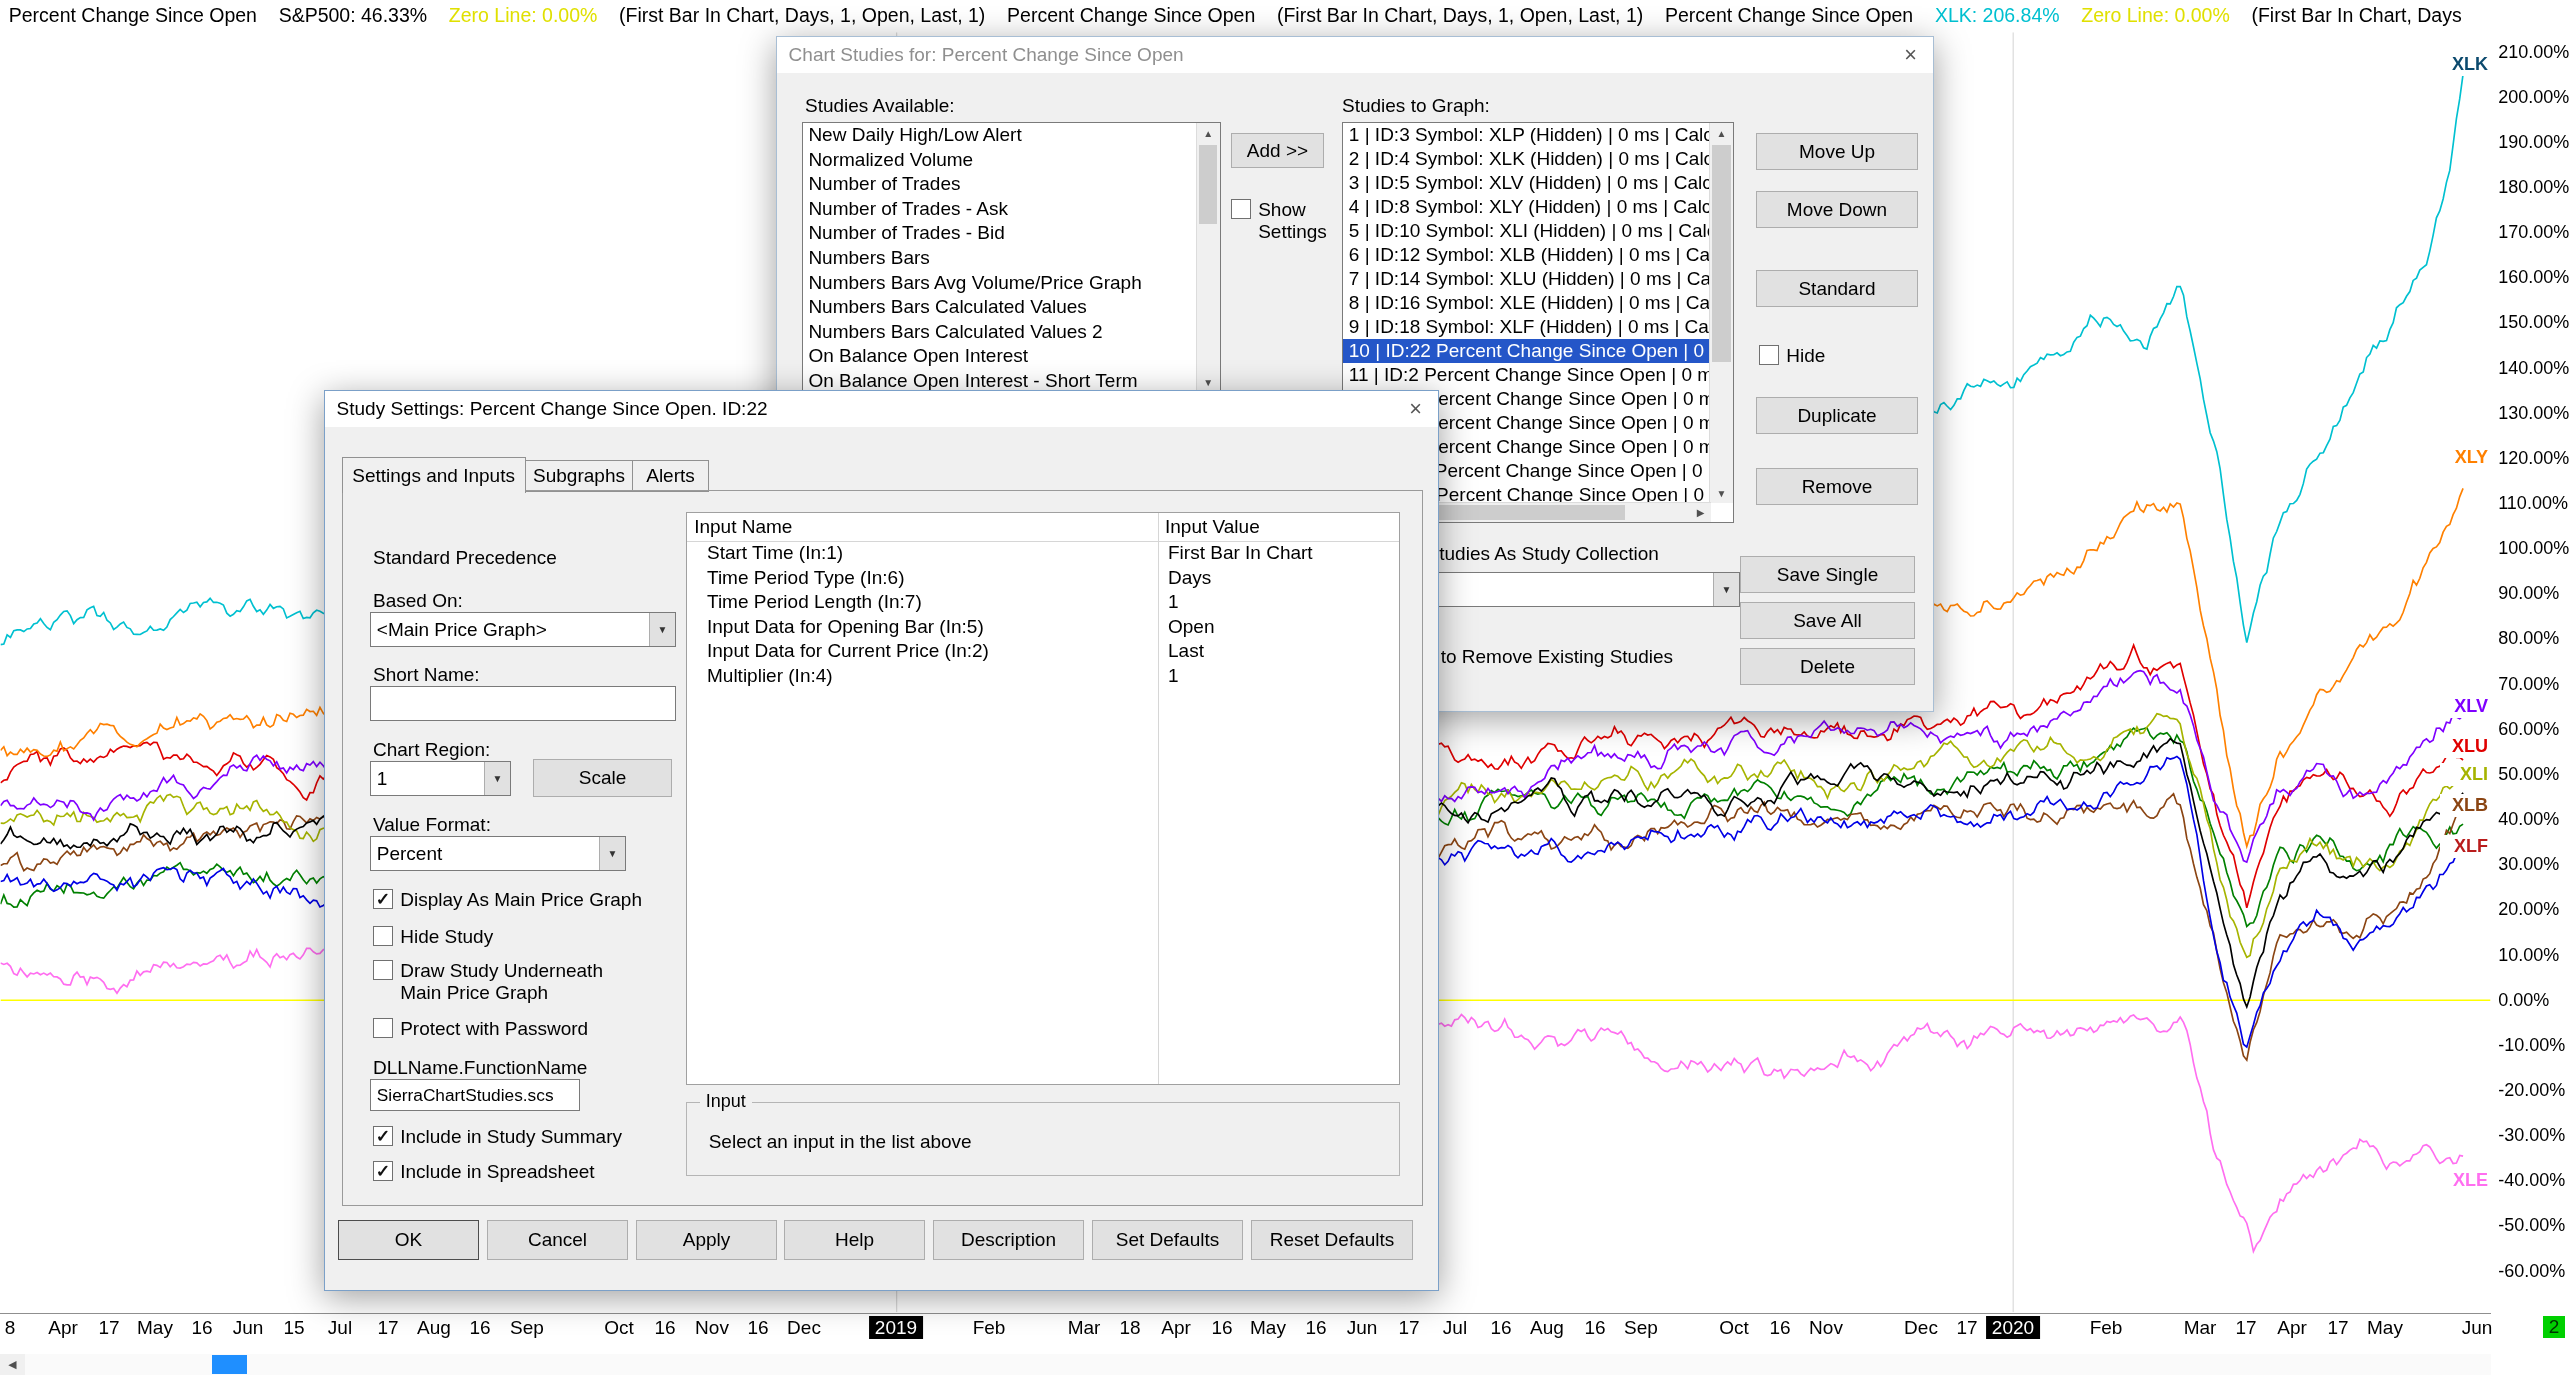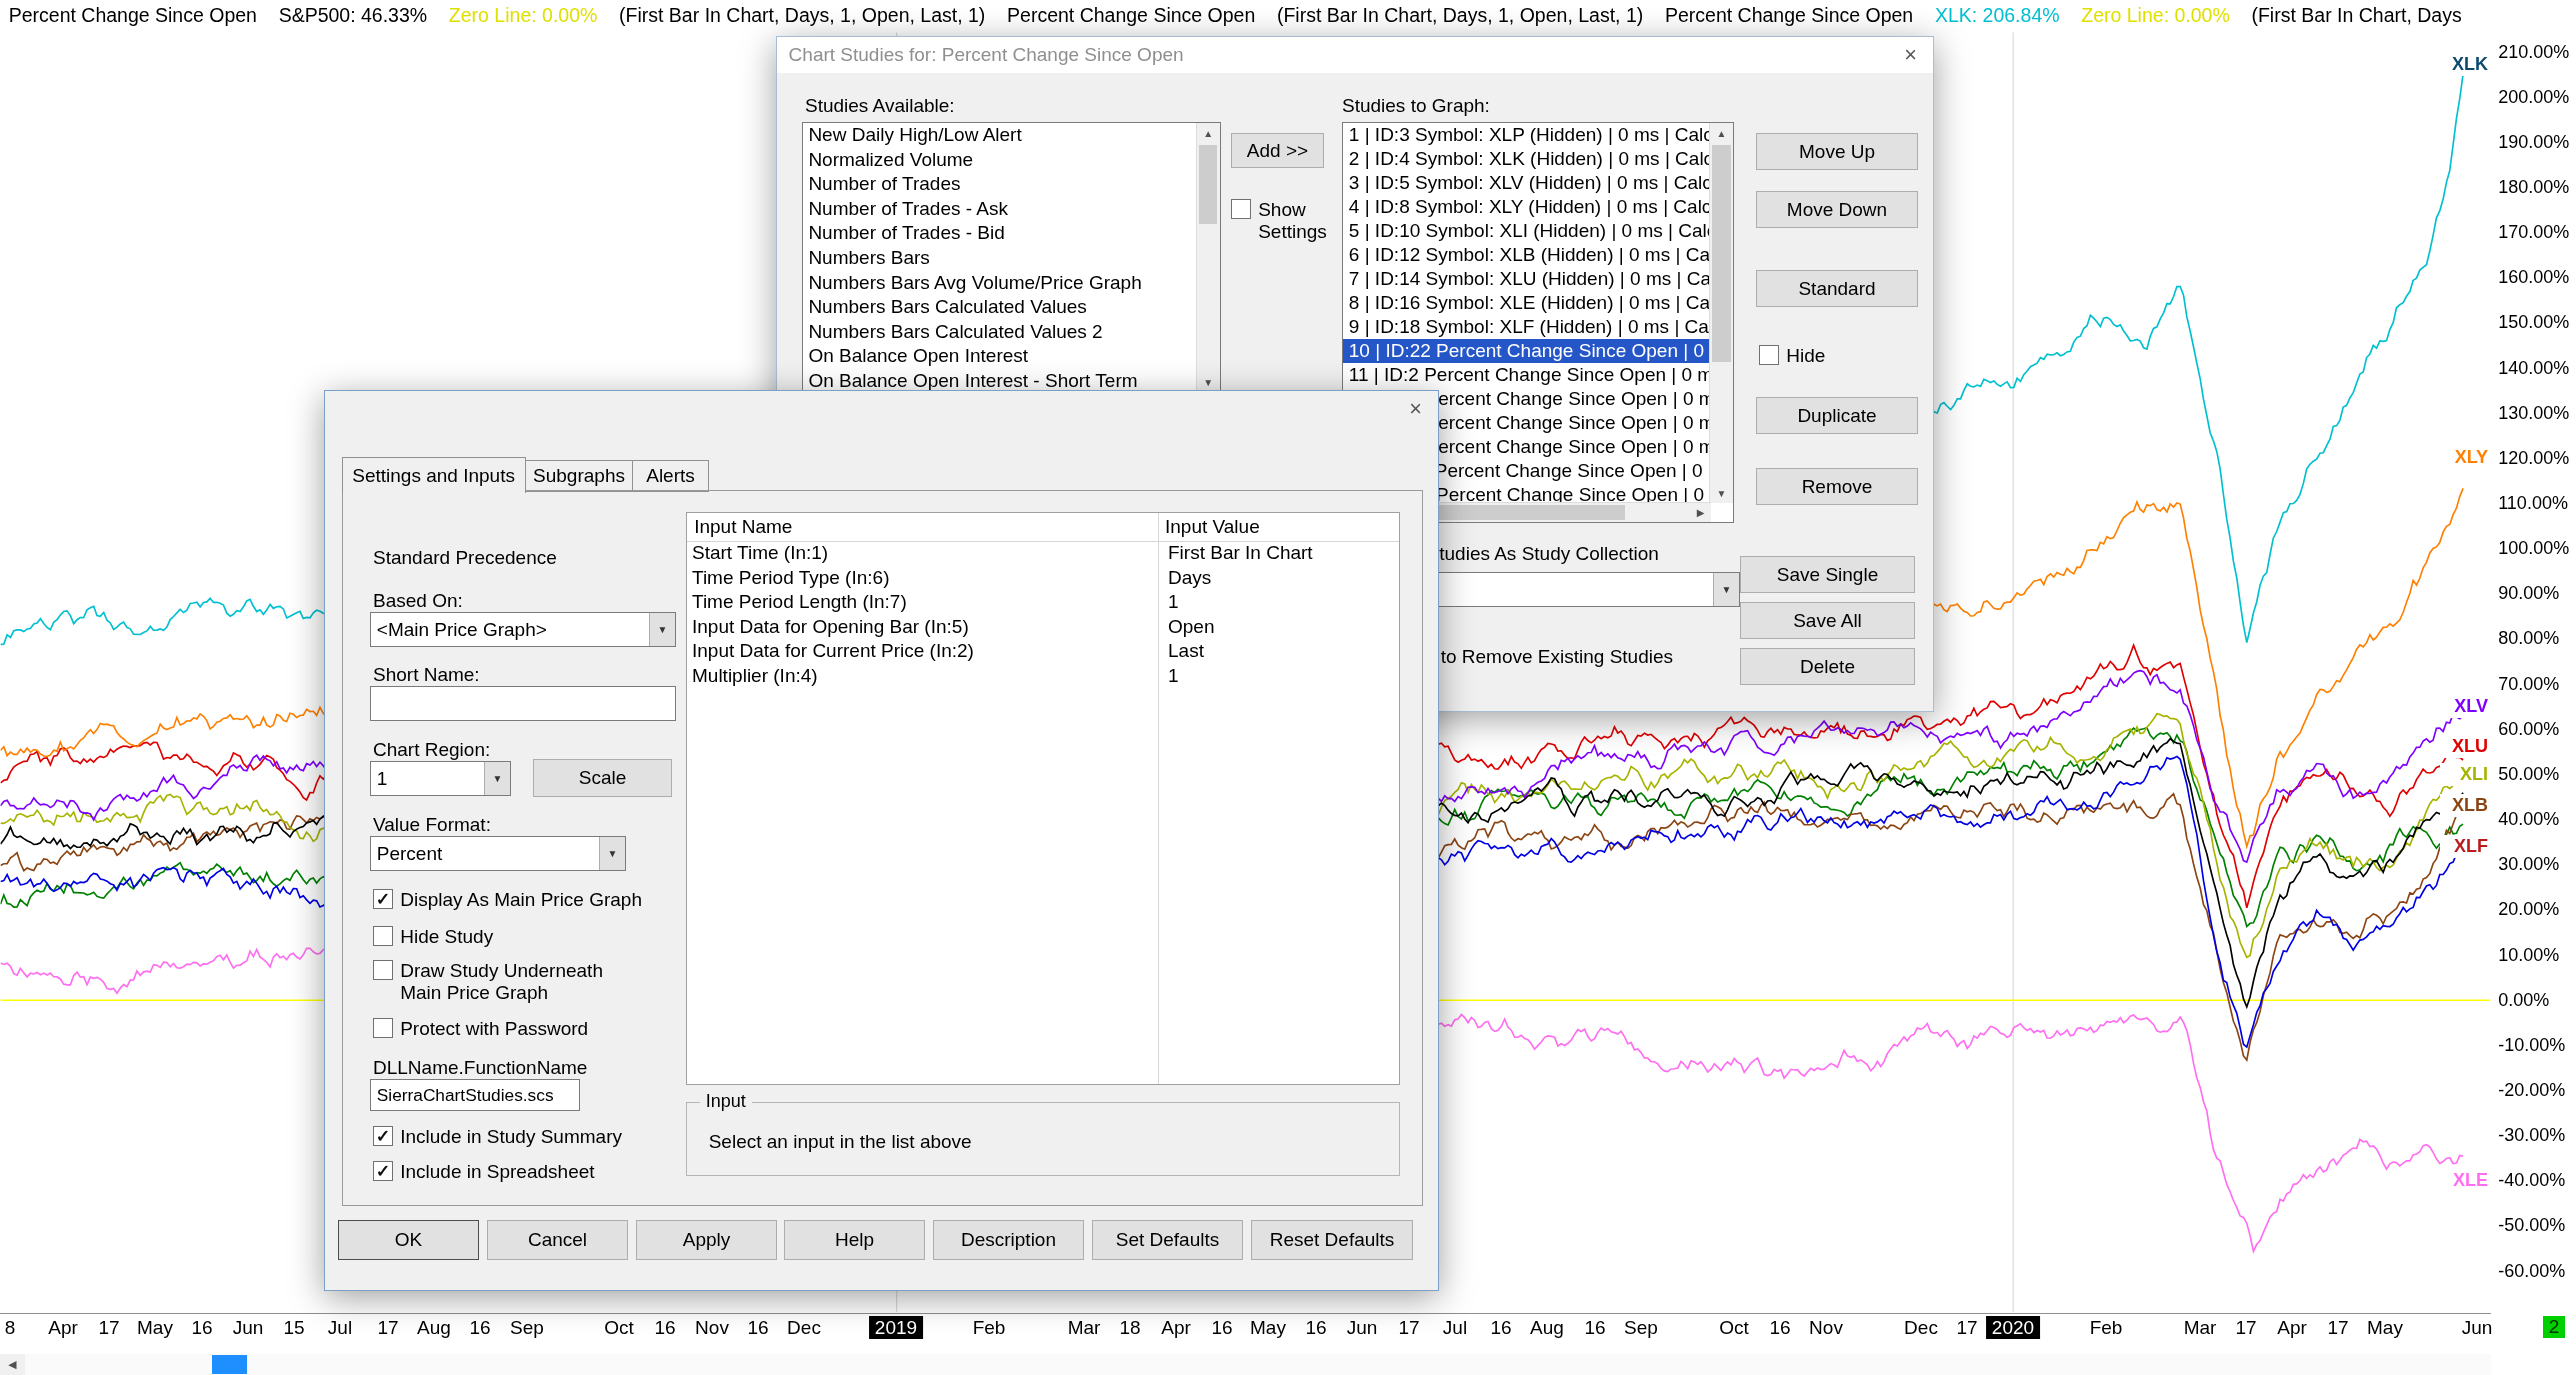--- a/index.html
+++ b/index.html
@@ -61,21 +61,21 @@
   
   .tab{position:absolute;background:#f0f0f0;border:0.7px solid #919191;display:flex;align-items:center;justify-content:center;font-size:19px}
   .tab.active{z-index:3;border-bottom:none}
   .contentbox{position:absolute;border:0.7px solid #9a9a9a}
   
   .itable{position:absolute;background:#fff;border:0.7px solid #a0a0a0}
   .itable .colline{position:absolute;top:0;bottom:0;left:471px;width:0.7px;background:#d6d6d6}
   .ithead{position:absolute;top:0;left:0;right:0;height:27.5px;border-bottom:0.7px solid #d6d6d6;font-size:19px;line-height:27.5px}
   .itrows{position:absolute;top:28px;left:0;right:0}
   .itrow{height:24.6px;line-height:24.6px;font-size:19px;white-space:nowrap;display:flex}
-  .itrow .c1{width:471px;padding-left:5px;box-sizing:border-box;overflow:hidden;flex:0 0 auto}
+  .itrow .c1{width:471px;padding-left:20px;box-sizing:border-box;overflow:hidden;flex:0 0 auto}
   .itrow .c2{padding-left:10px;overflow:hidden}
   .group{position:absolute;border:0.7px solid #b5b5b5}
   .group .glabel{position:absolute;left:13px;top:-12.3px;background:#f0f0f0;padding:0 5.8px;font-size:18px}
   .group .hint{position:absolute;left:21.7px;top:27.5px;font-size:19px}
 </style>
 </head>
 <body>
 
 <svg id="chart-svg" width="2491" height="1375" style="position:absolute;left:0;top:0;z-index:1" viewBox="0 0 3448 1904">
     <defs>
@@ -297,20 +297,23 @@
     <span class="cb"></span>
     <span class="cblbl">Prompt to Remove Existing Studies</span>
   </div>
 
   <div class="btn" style="left:963px;top:519px;width:173px;height:35px">Save Single</div>
   <div class="btn" style="left:963px;top:565px;width:173px;height:35px">Save All</div>
   <div class="btn" style="left:963px;top:611px;width:173px;height:35px">Delete</div>
 </div>
 
 <div class="dialog d2">
+  <div class="titlebar">
+    <span class="dtitle">Study Settings: Percent Change Since Open. ID:22</span>
+  </div>
   <div class="closebtn">×</div>
 
   <div class="tab active" style="left:16.6px;top:66px;width:182px;height:35px;background:#f0f0f0">Settings and Inputs</div>
   <div class="tab" style="left:199px;top:69px;width:108px;height:30px">Subgraphs</div>
   <div class="tab" style="left:307px;top:69px;width:75px;height:30px">Alerts</div>
 
   <div class="contentbox" style="left:16.6px;top:99px;width:1079px;height:714px"></div>
 
   <div class="lbl" style="left:48px;top:156px">Standard Precedence</div>
 

